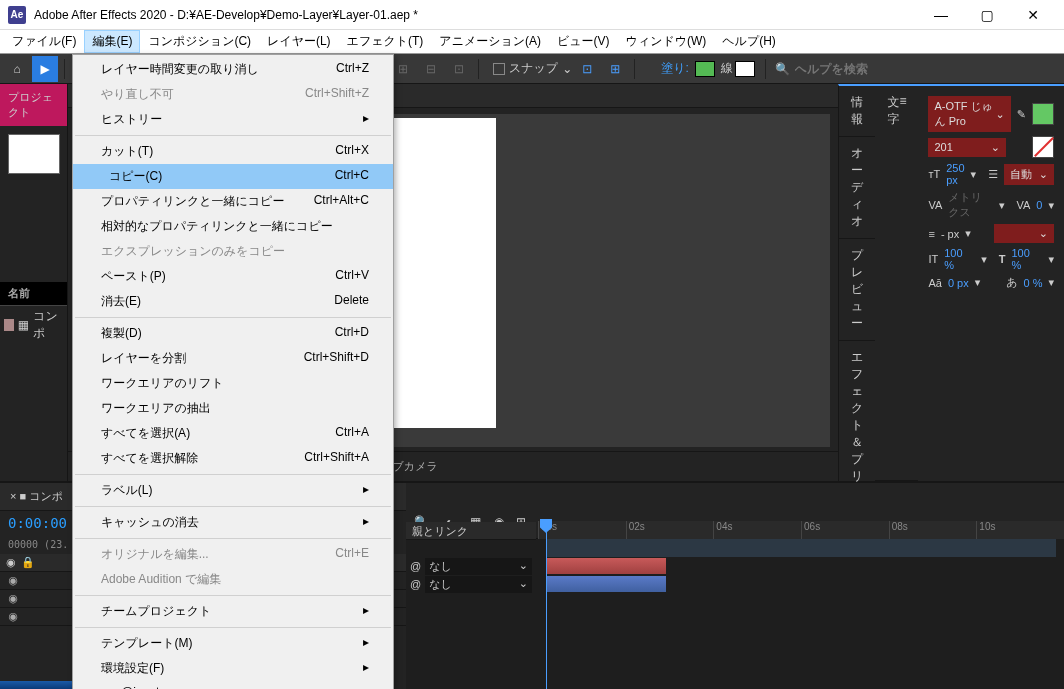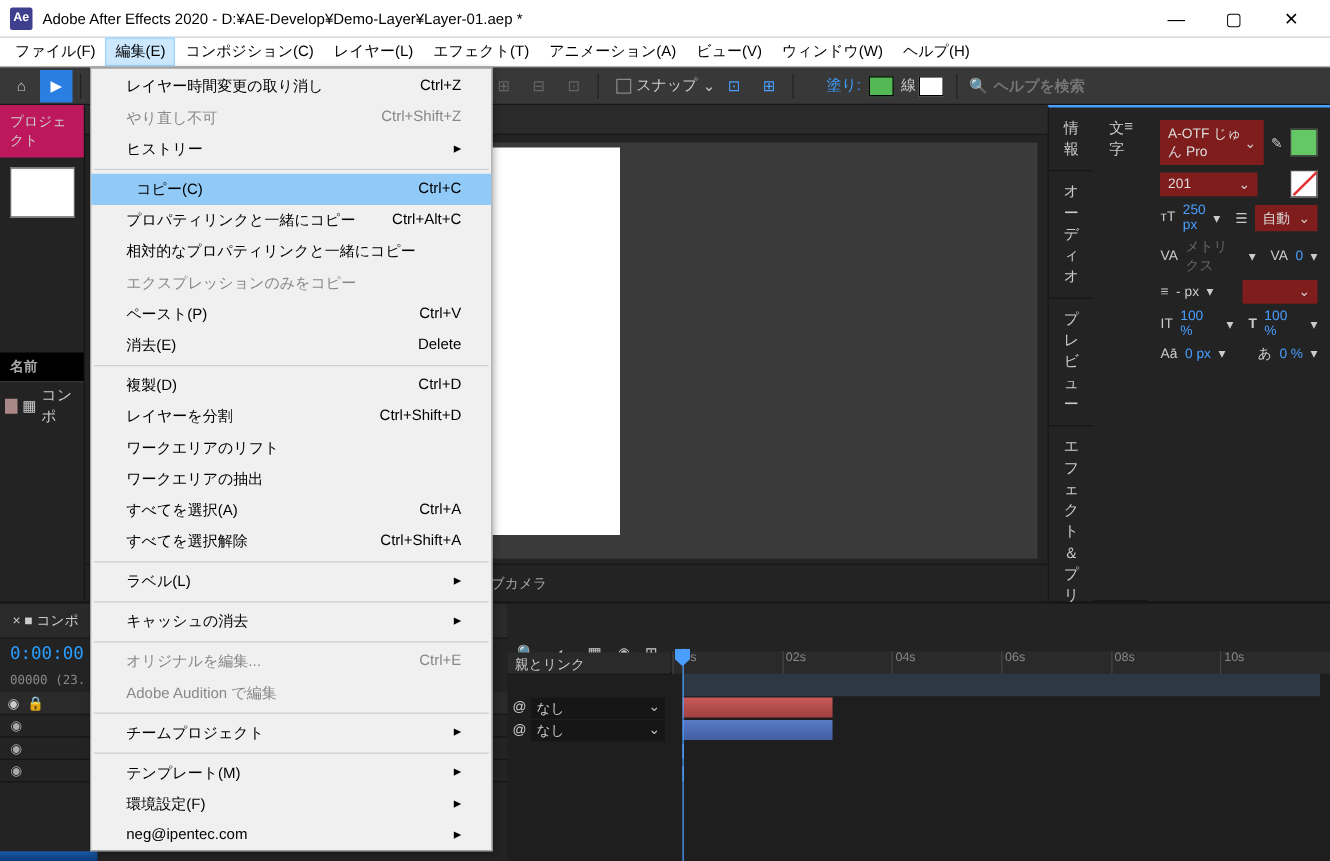--- a/index.html
+++ b/index.html
@@ -368,20 +368,24 @@
     </div>
     <div class="ditem disabled">
       <span>やり直し不可</span>
       <span>Ctrl+Shift+Z</span>
     </div>
     <div class="ditem">
       <span>ヒストリー</span>
       <span class="arrow">▸</span>
     </div>
     <div class="dsep"></div>
+    <div class="ditem">
+      <span>カット(T)</span>
+      <span>Ctrl+X</span>
+    </div>
     <div class="ditem sel">
       <span>コピー(C)</span>
       <span>Ctrl+C</span>
     </div>
     <div class="ditem">
       <span>プロパティリンクと一緒にコピー</span>
       <span>Ctrl+Alt+C</span>
     </div>
     <div class="ditem">
       <span>相対的なプロパティリンクと一緒にコピー</span>

